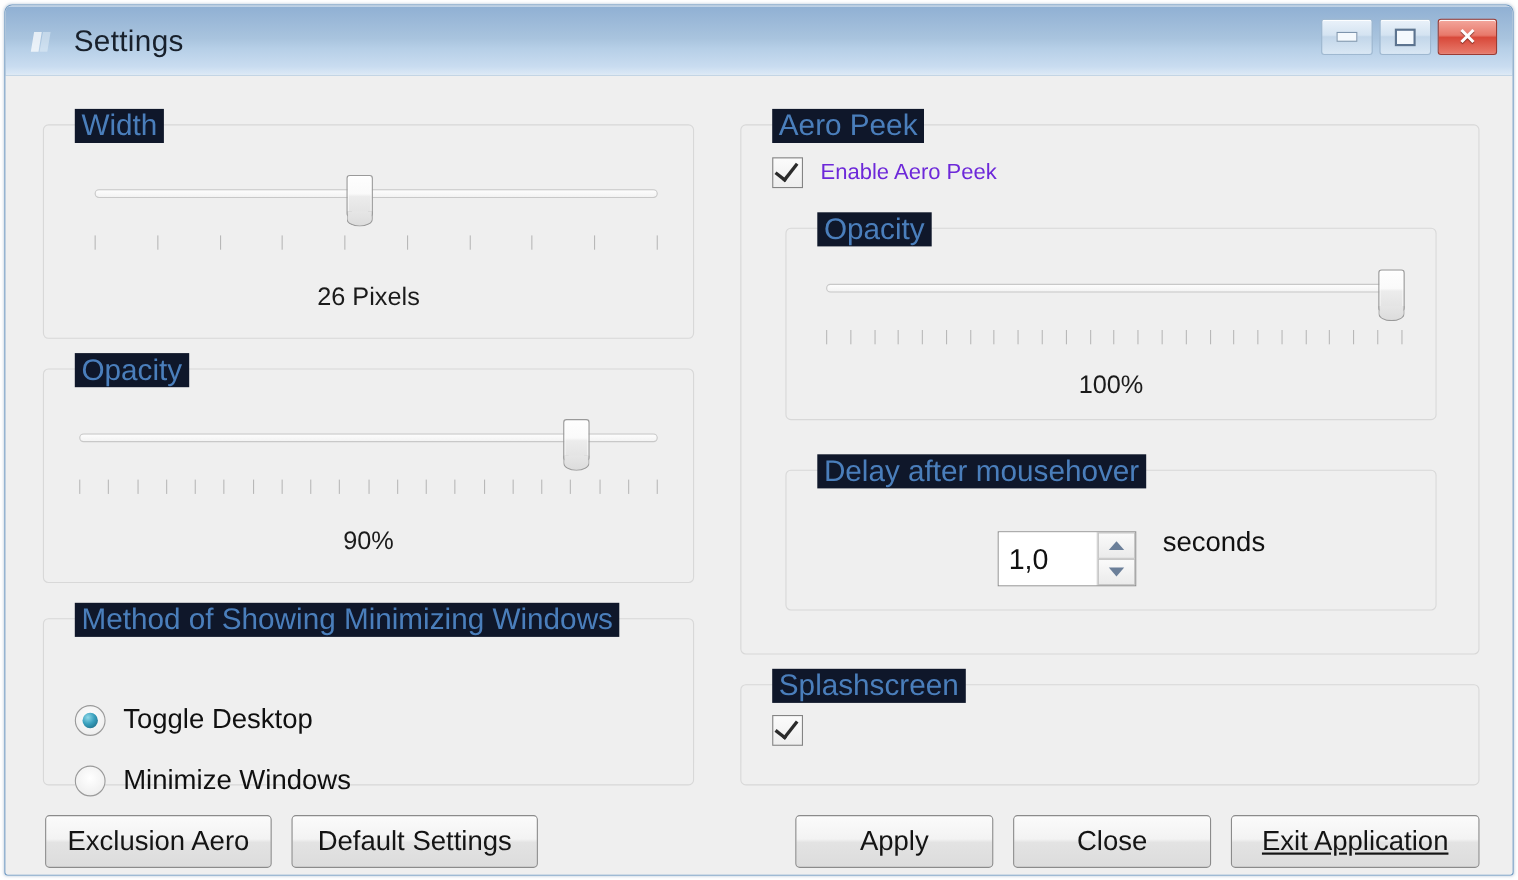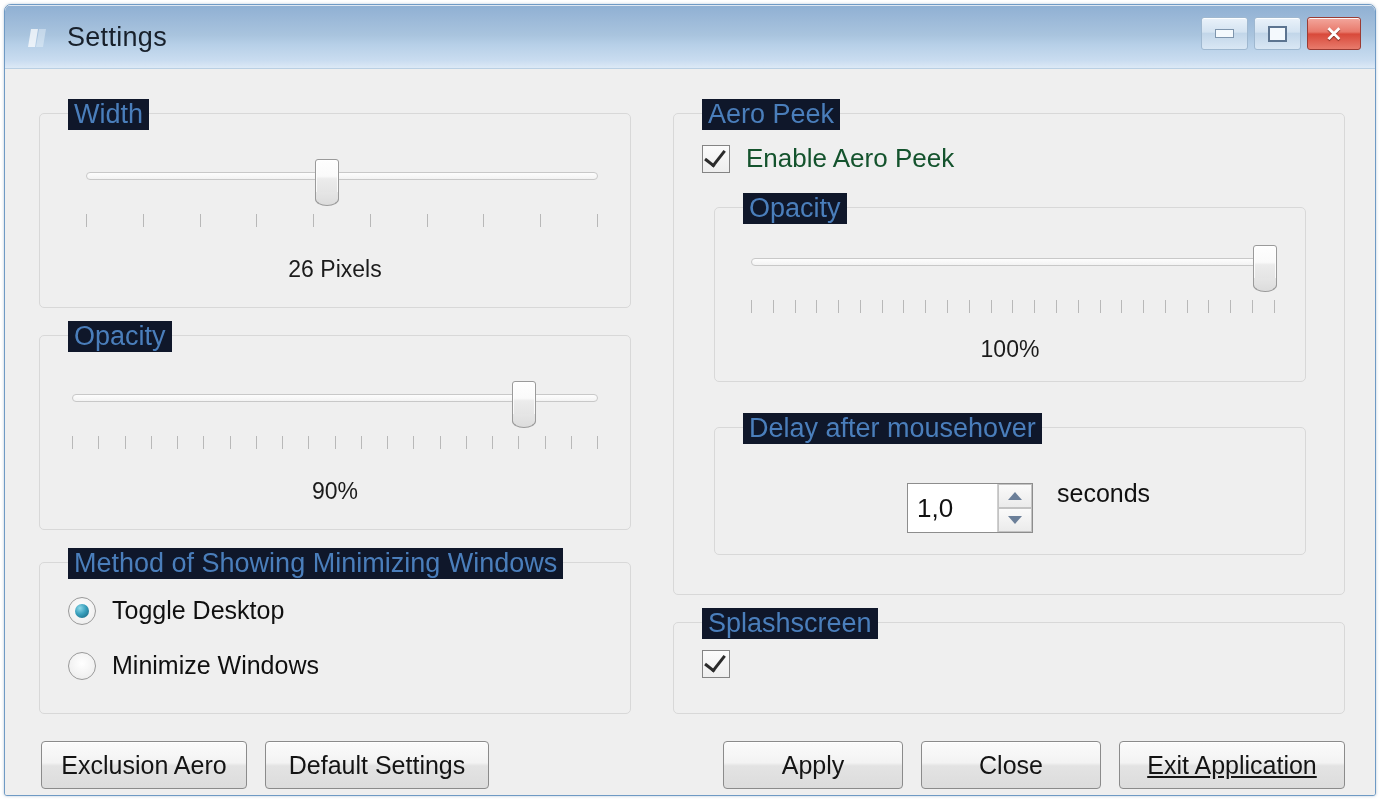--- a/index.html
+++ b/index.html
@@ -207,31 +207,32 @@
   }
   .checkbox .mark {
     position: absolute;
     left: 6px; top: 0px;
     width: 9px; height: 17px;
     border-right: 3px solid #2b2b2b;
     border-bottom: 3px solid #2b2b2b;
     transform: rotate(38deg);
   }
   .check-label {
-    font-size: 26px;
-    color: #14532d;
+    font-size: 20px;
+    color: #6d28d9;
     white-space: nowrap;
   }
 
   
   .radio-row {
     position: absolute;
     display: flex;
     align-items: center;
     gap: 16px;
+    margin-top: 44px;
   }
   .radio {
     width: 28px; height: 28px;
     box-sizing: border-box;
     border-radius: 50%;
     border: 1px solid #9a9a9a;
     background: radial-gradient(circle at 50% 40%, #ffffff 0%, #f0f0f0 70%, #dfdfdf 100%);
     position: relative;
     flex: none;
   }

